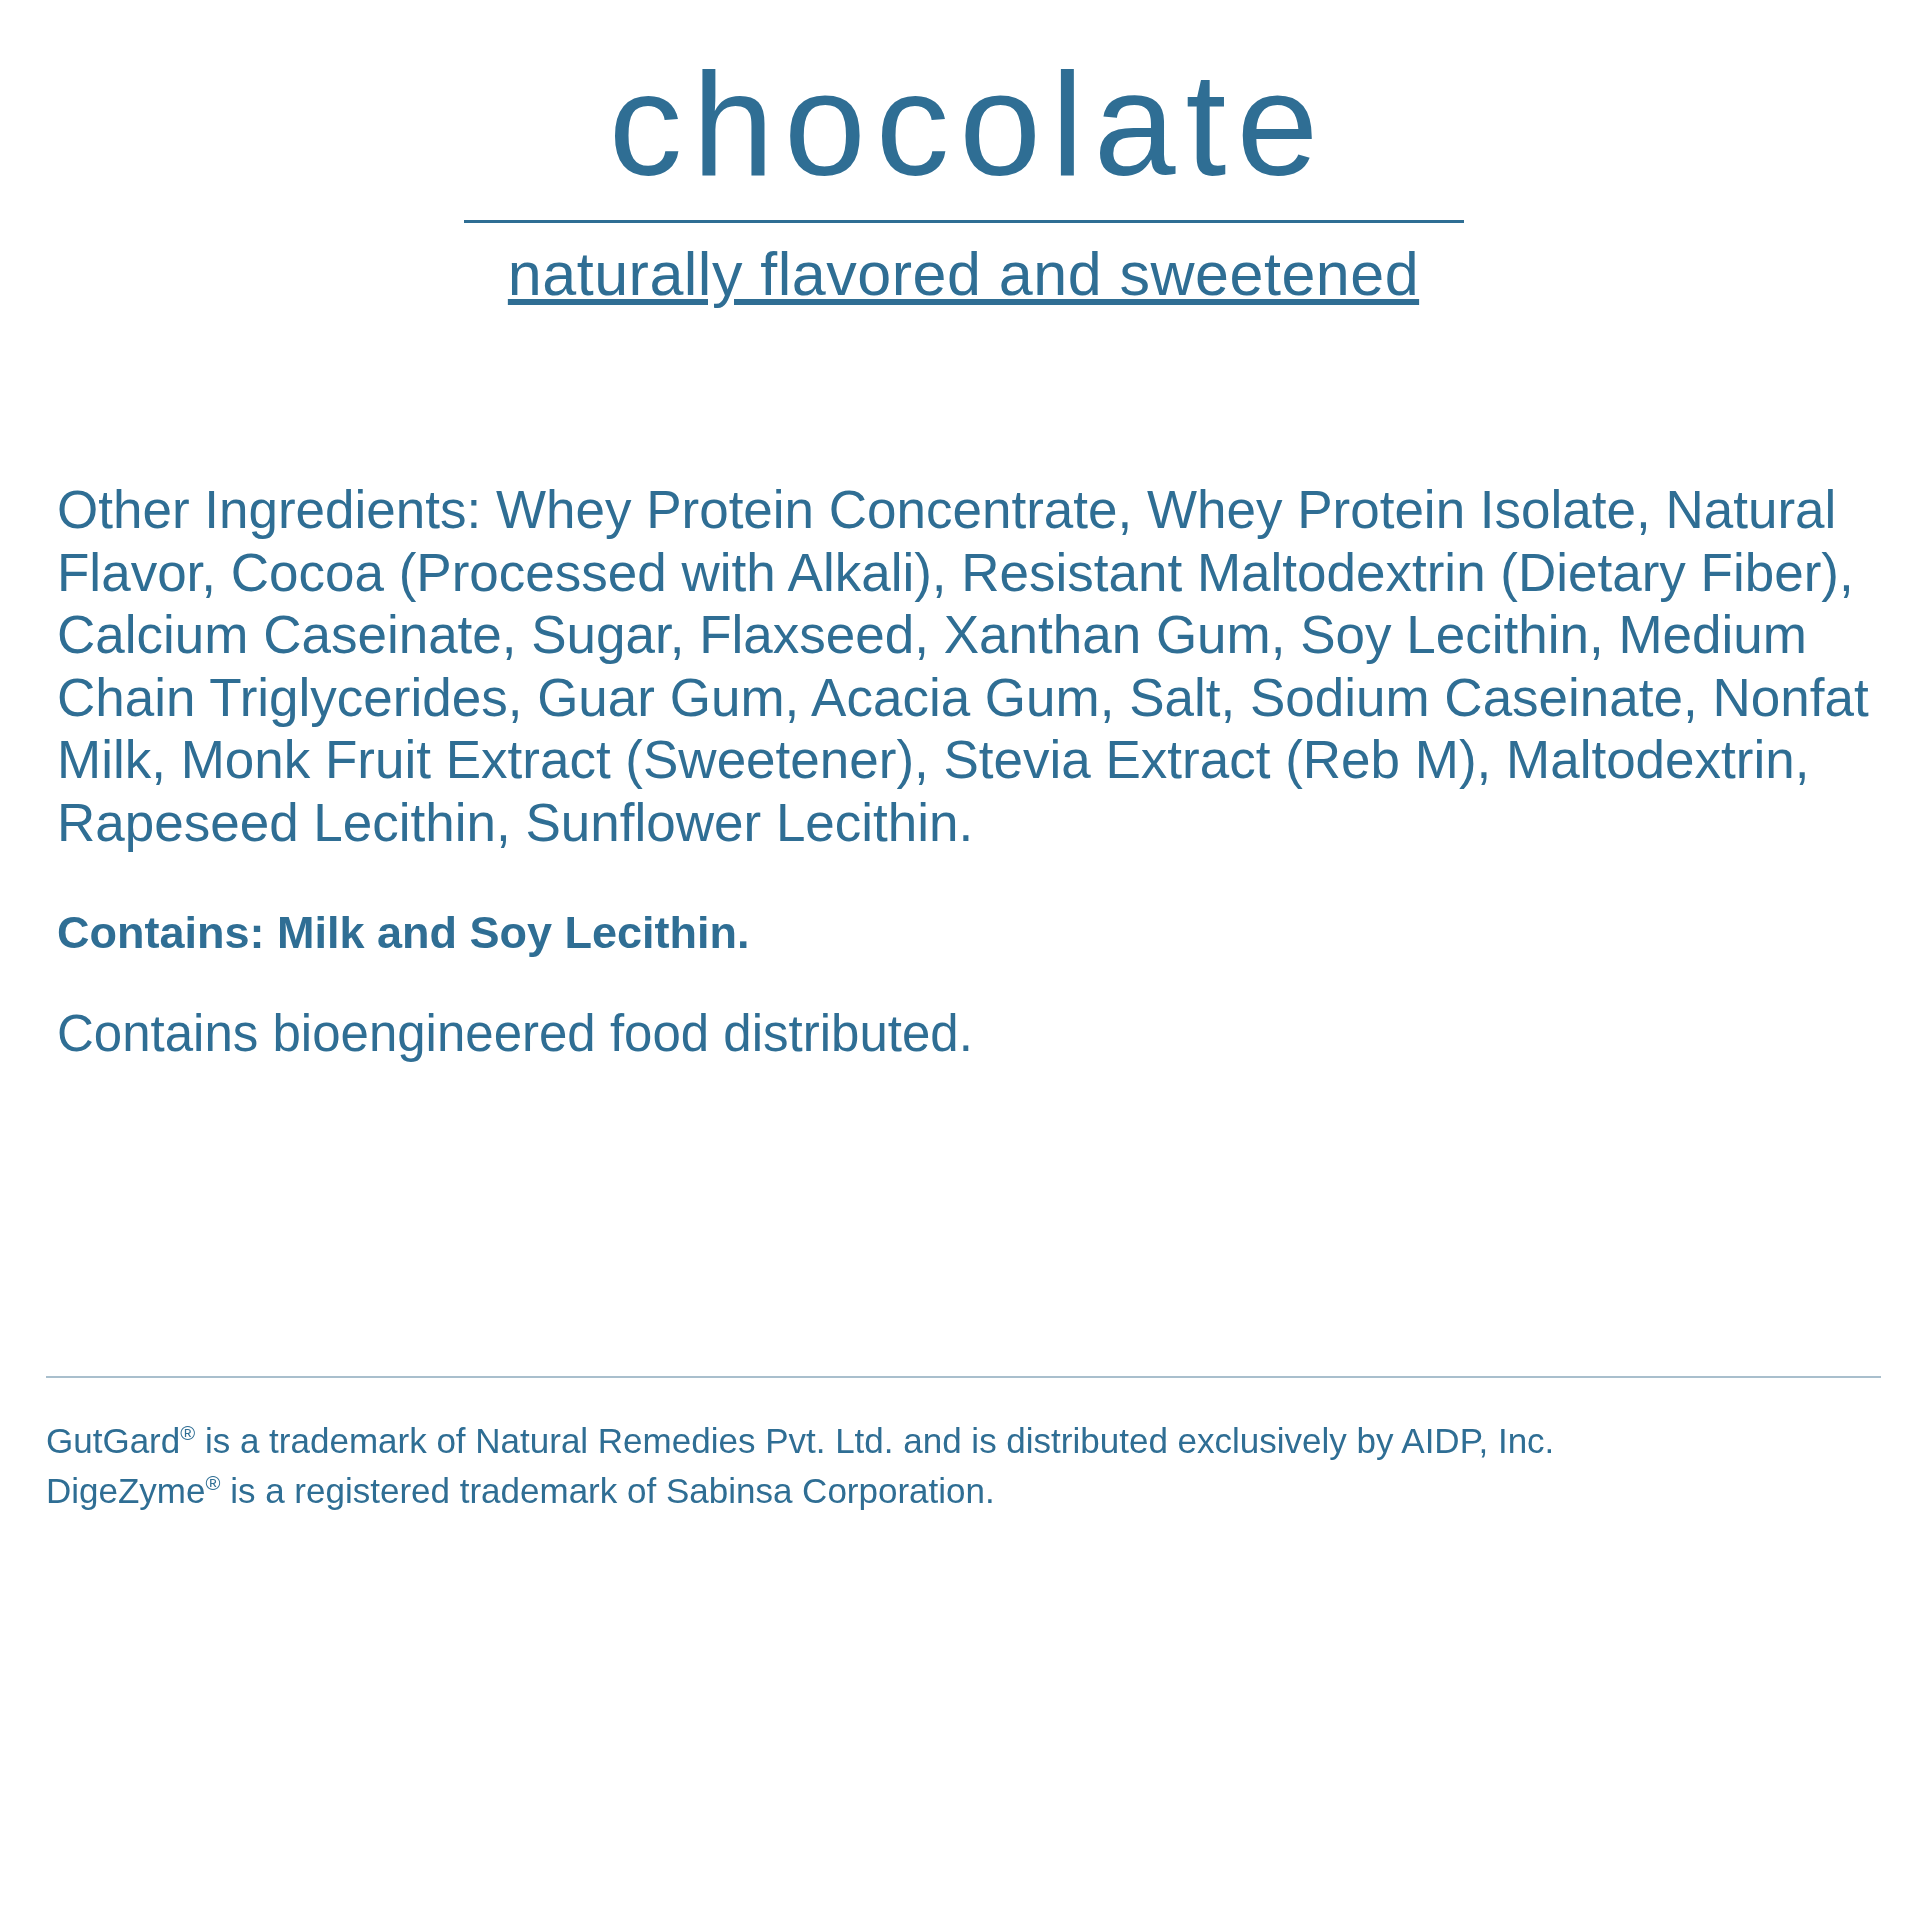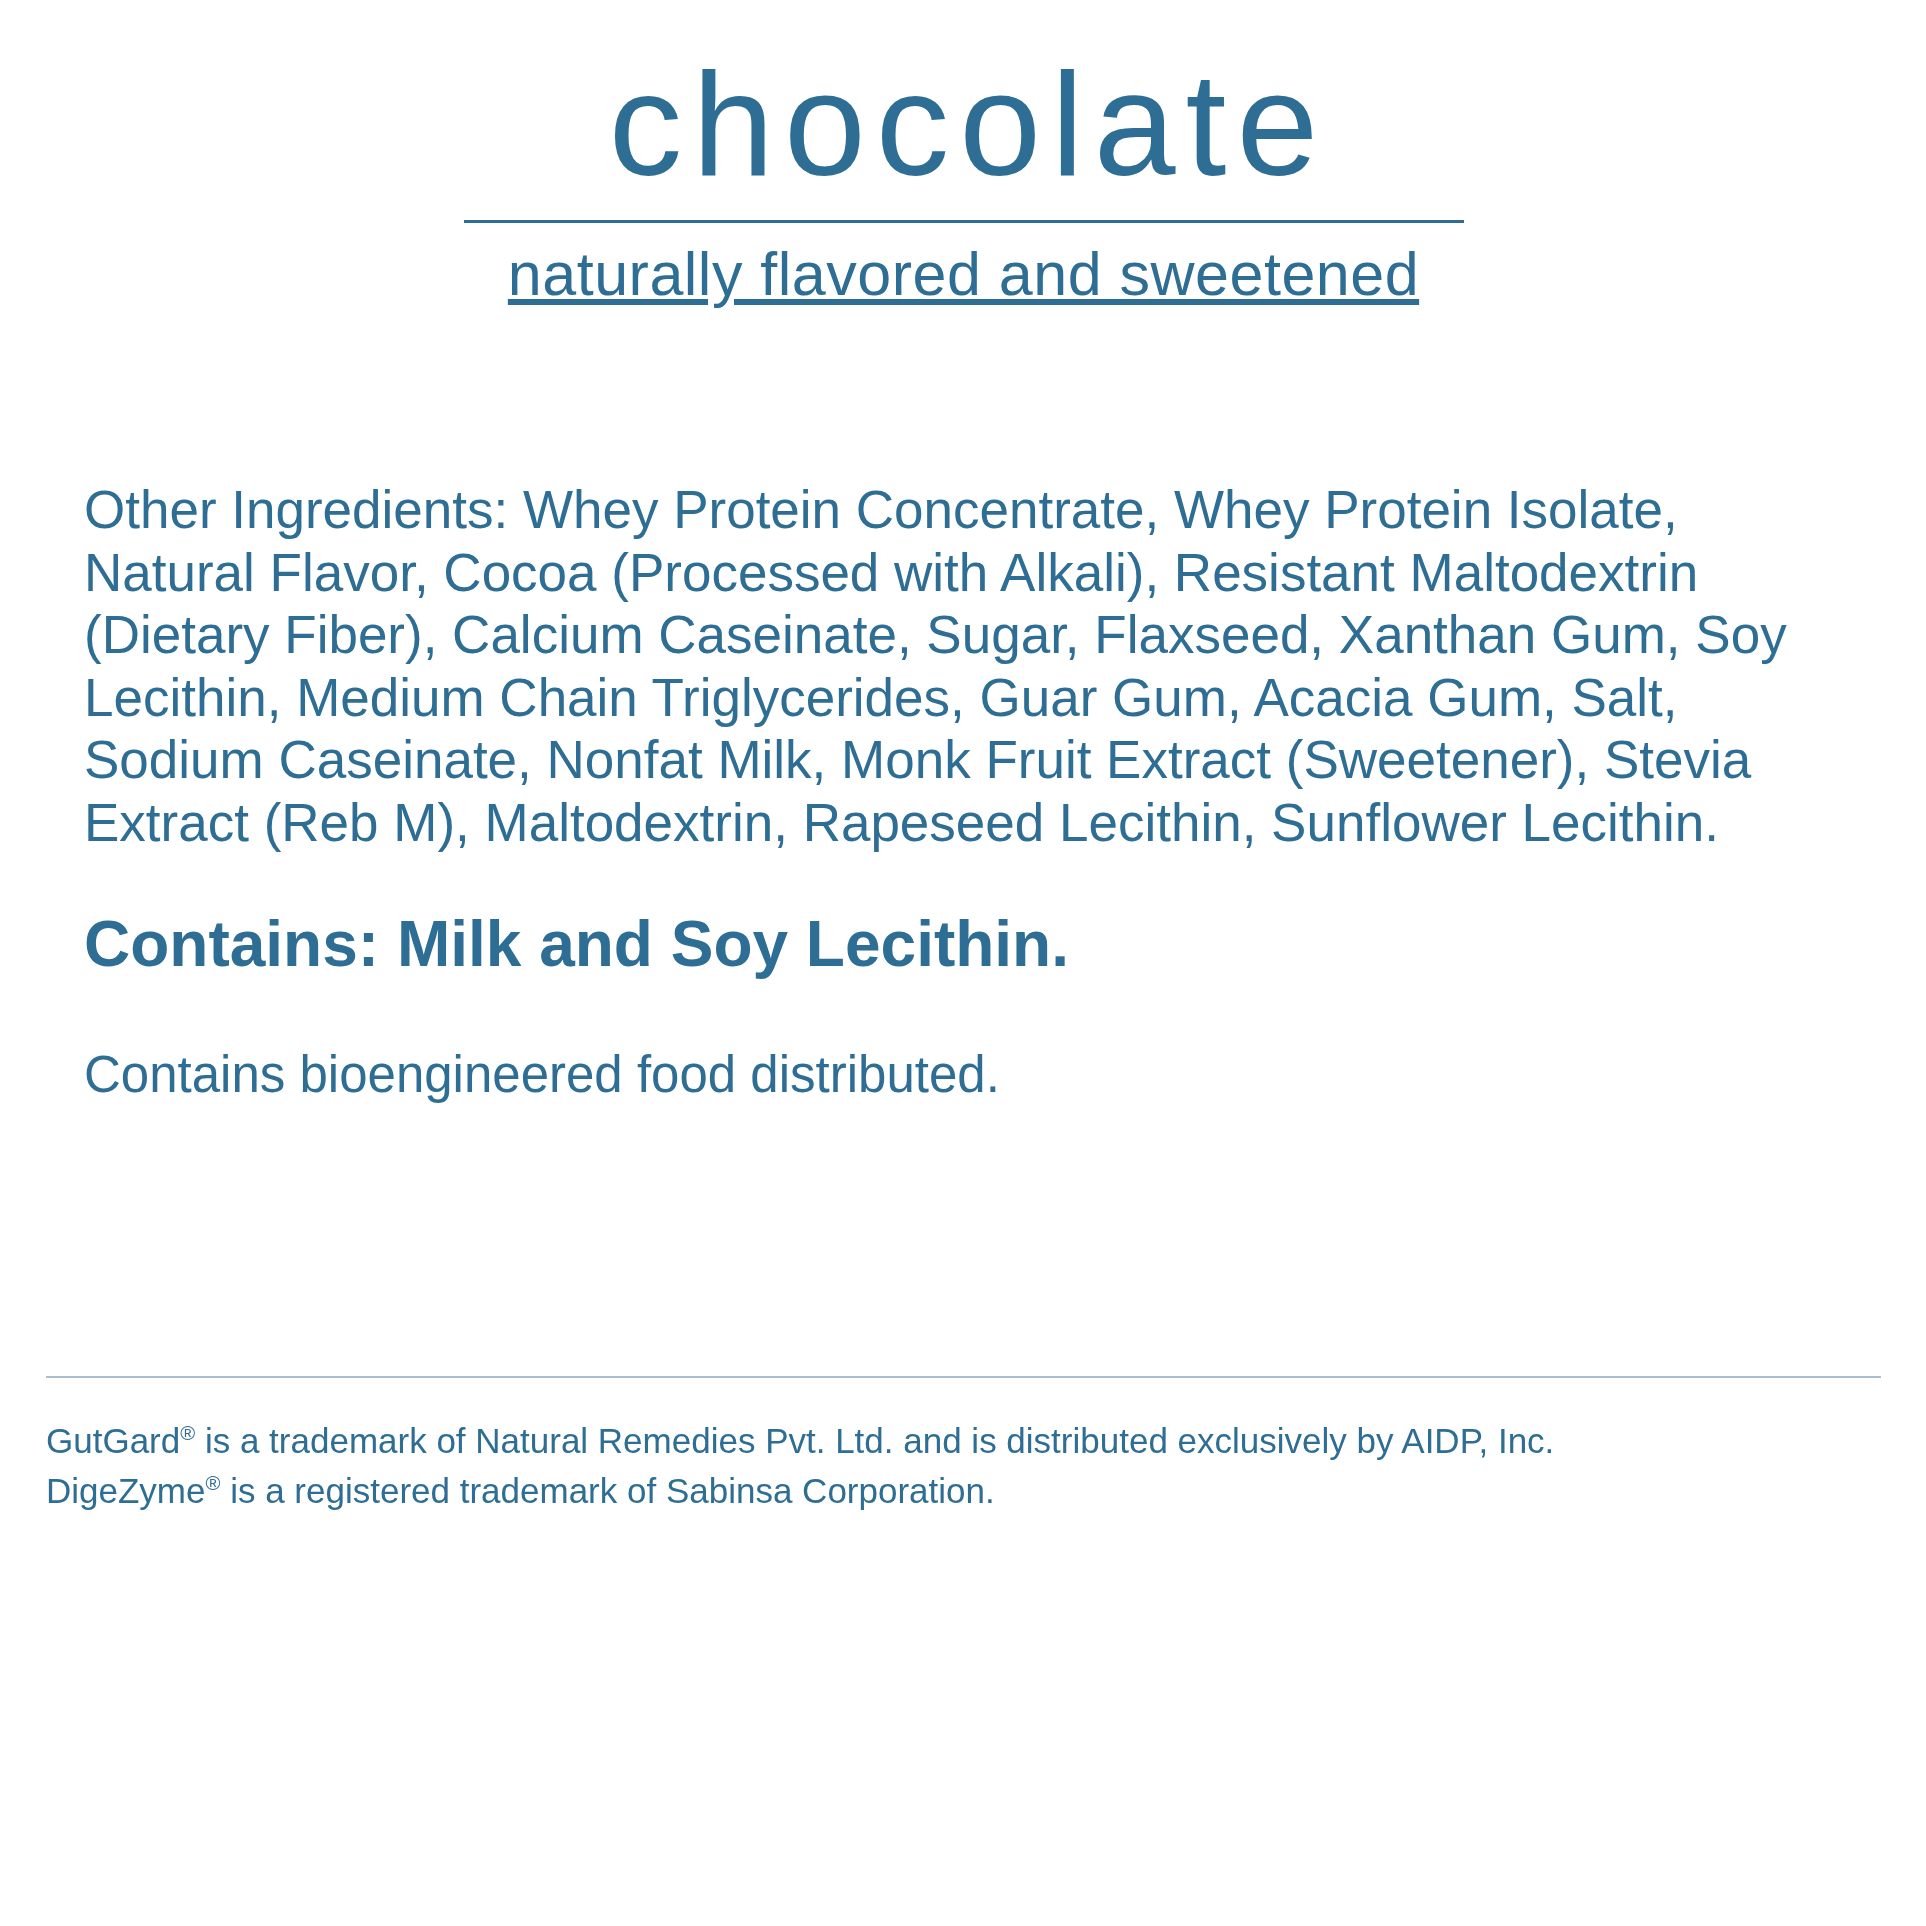--- a/index.html
+++ b/index.html
@@ -12,21 +12,21 @@
     background: #ffffff;
     font-family: "Liberation Sans", sans-serif;
     color: #2f6e94;
     -webkit-font-smoothing: antialiased;
   }
   .page {
     position: relative;
     width: 1927px;
     height: 1554px;
     box-sizing: border-box;
-    padding: 0 78px;
+    padding: 0 51px;
   }
 
   
   .header {
     padding-top: 51px;
     text-align: center;
   }
   .flavor-title {
     font-size: 147px;
     line-height: 1.0;
@@ -61,21 +61,21 @@
     line-height: 1.18;
     font-weight: 400;
     color: #2f6e94;
     text-align: left;
   }
   .ingredients .lead {
     font-weight: 400;
   }
   .contains {
     margin-top: 44px;
-    font-size: 64px;
+    font-size: 45px;
     font-weight: 700;
     color: #2f6e94;
   }
   .bioengineered {
     margin-top: 36px;
     font-size: 51px;
     font-weight: 400;
     color: #2f6e94;
   }
 

